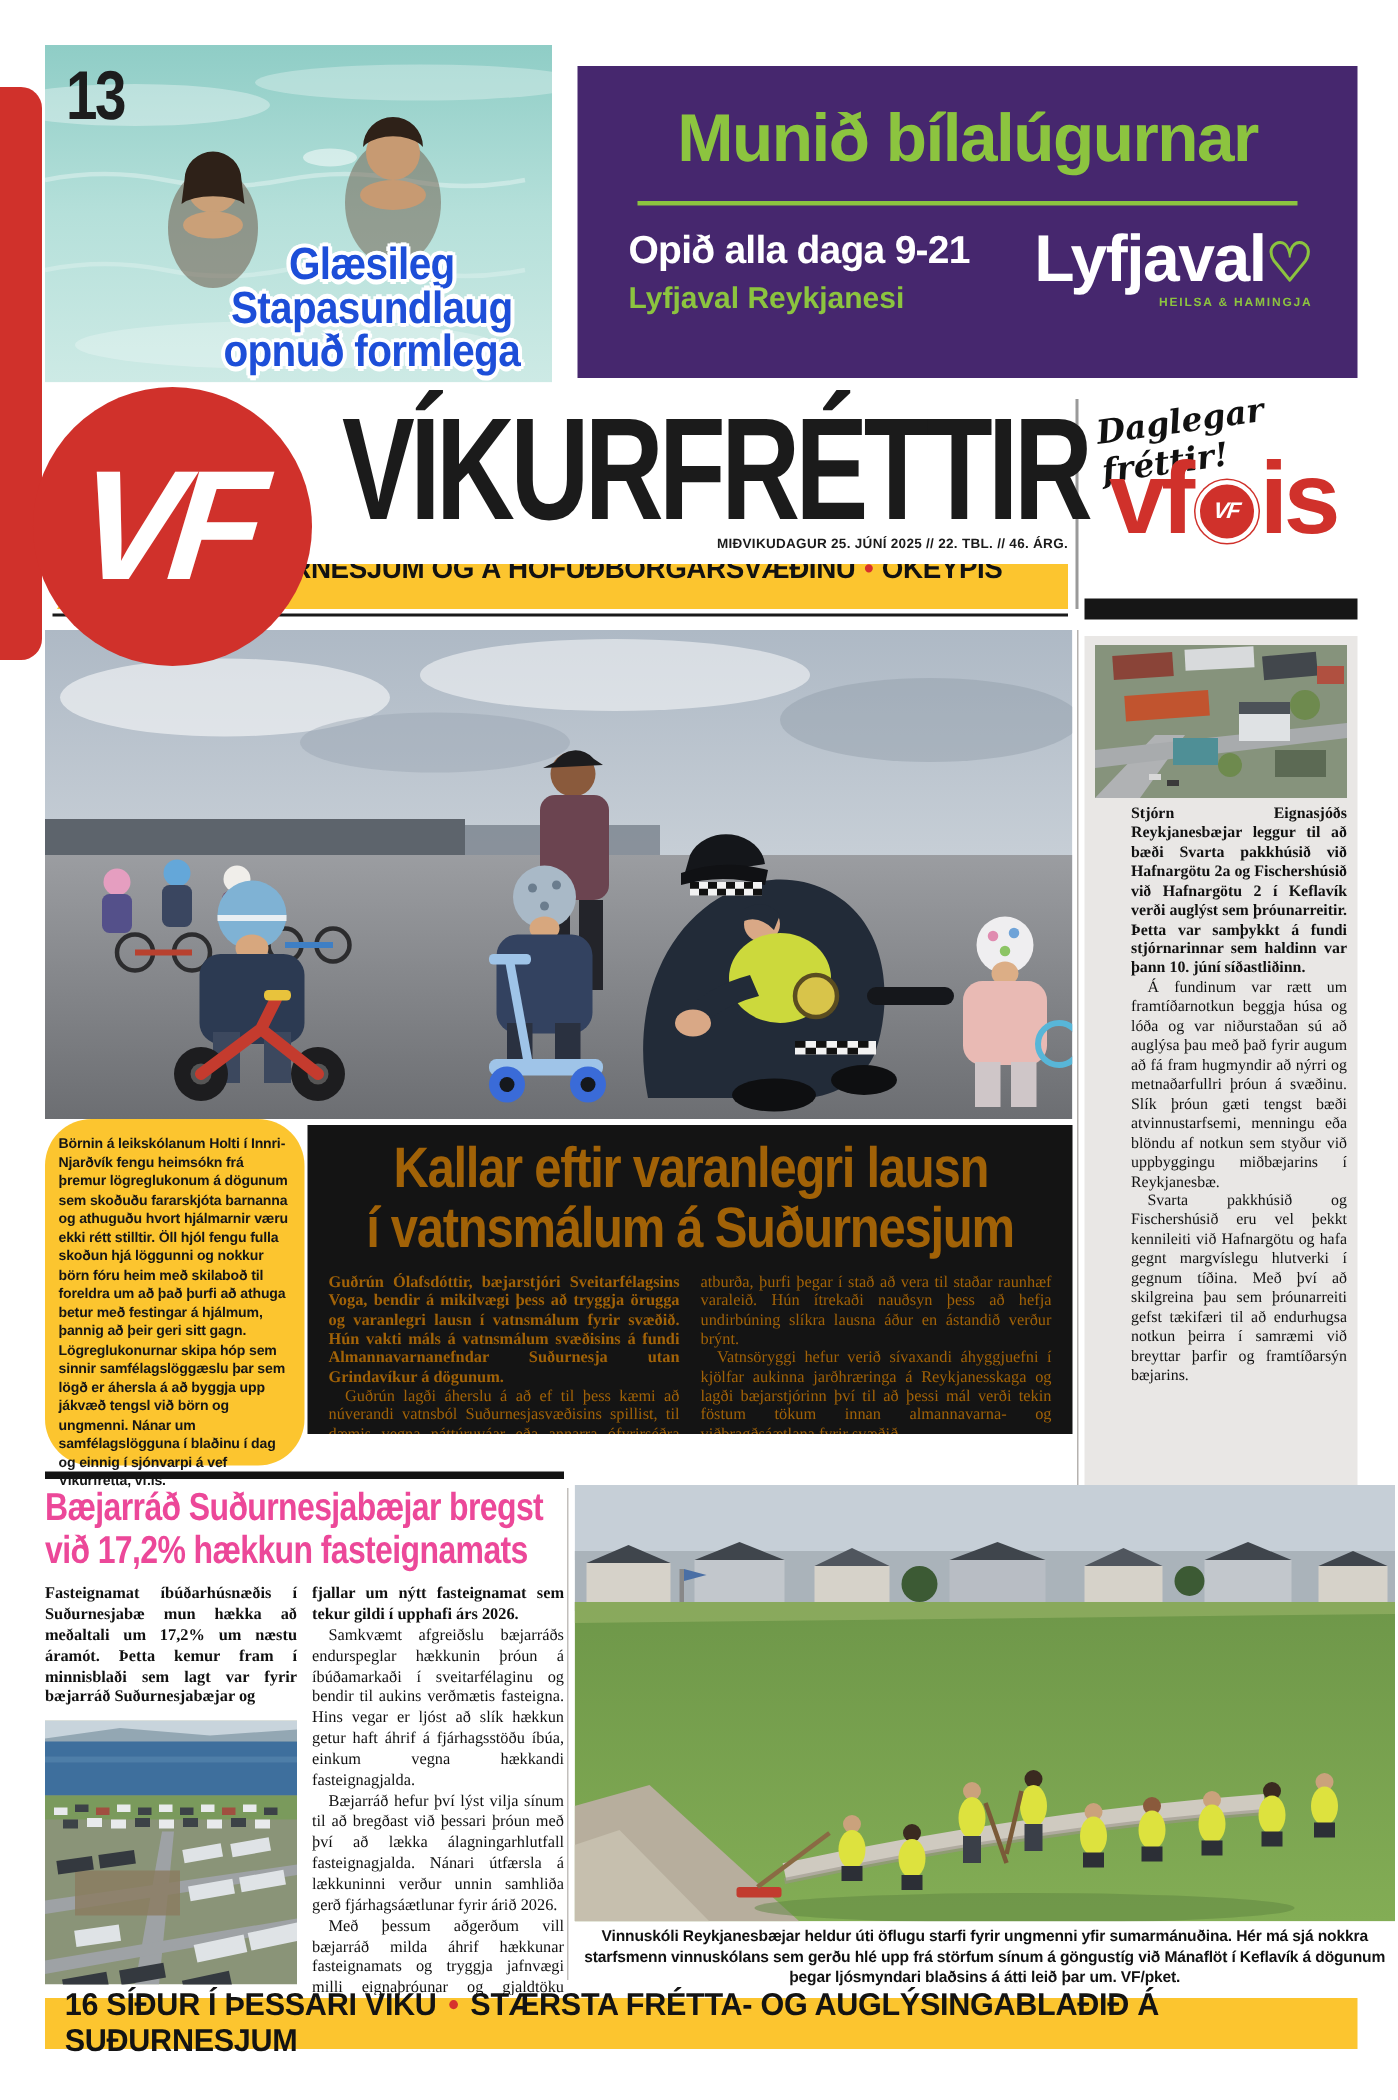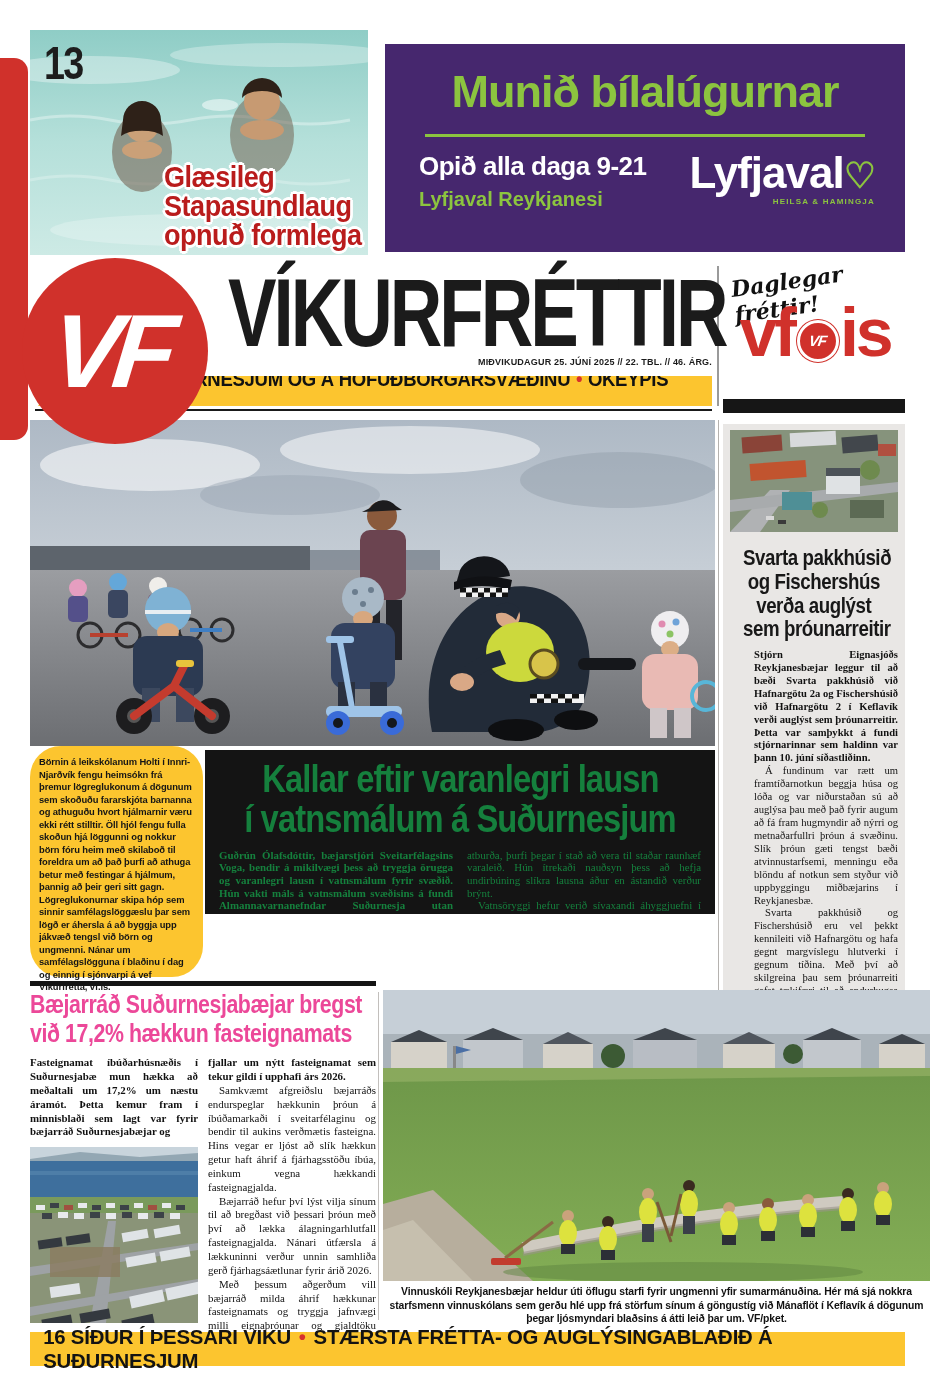--- a/index.html
+++ b/index.html
@@ -14,21 +14,21 @@
   .vf-circle{left:22px;top:258px;width:186px;height:186px;border-radius:50%;background:#d0312b;
              display:flex;align-items:center;justify-content:center;z-index:6;}
   .vf-circle span{color:#fff;font-weight:bold;font-size:104px;font-style:italic;
                   transform:skewX(-6deg);letter-spacing:-8px;padding-right:10px;}
 
   
   .teaser{left:30px;top:30px;width:338px;height:225px;overflow:hidden;}
   .teaser svg{position:absolute;left:0;top:0;}
   .page-num{position:absolute;left:14px;top:6px;color:#1d1d1d;font-weight:bold;font-size:46px;
             letter-spacing:-2px;transform:scaleX(.82);transform-origin:left top;}
-  .teaser-head{position:absolute;right:6px;bottom:6px;text-align:left;color:#b91c1c;
+  .teaser-head{position:absolute;right:21px;bottom:6px;text-align:center;color:#1d4ed8;
                font-weight:bold;font-size:30px;line-height:.97;letter-spacing:-.5px;
                text-shadow:-2px -2px 0 #fff,2px -2px 0 #fff,-2px 2px 0 #fff,2px 2px 0 #fff,0 3px 0 #fff,3px 0 0 #fff,-3px 0 0 #fff,0 -3px 0 #fff;}
   .teaser-head div{transform:scaleX(.9);transform-origin:right center;}
 
   
   .ad{left:385px;top:44px;width:520px;height:208px;background:#46276e;color:#fff;}
   .ad-head{text-align:center;margin-top:22px;font-weight:bold;font-size:45px;color:#8cc43f;letter-spacing:-1px;}
   .ad-rule{width:440px;height:3px;background:#8cc43f;margin:16px auto 0 auto;}
   .ad-bottom{display:flex;justify-content:space-between;padding:14px 30px 0 34px;align-items:flex-start;}
   .ad-open{font-weight:bold;font-size:26px;letter-spacing:-.5px;}
@@ -63,21 +63,21 @@
   
   .main-photo{left:30px;top:420px;width:685px;height:326px;overflow:hidden;}
   .div-v2{left:718px;top:420px;width:1px;height:590px;background:#b5b2af;}
 
   
   .note{left:30px;top:746px;width:173px;height:231px;background:#fcc52f;box-sizing:border-box;
         padding:10px 9px;color:#151515;font-weight:bold;font-size:9.4px;line-height:1.33;letter-spacing:-.1px;border-radius:31px;}
   .rule-b{left:30px;top:981px;width:346px;height:5px;background:#141414;}
 
   
-  .panel{left:205px;top:750px;width:510px;height:164px;background:#141414;color:#15803d;box-sizing:border-box;overflow:hidden;}
+  .panel{left:205px;top:750px;width:510px;height:206px;background:#141414;color:#a16207;box-sizing:border-box;overflow:hidden;}
   .panel-head{text-align:center;margin-top:10px;font-weight:bold;font-size:38px;line-height:1.05;letter-spacing:-1px;}
   .panel-head .cond-c{transform:scaleX(.86);}
   .panel-body{columns:2;column-gap:14px;padding:9px 14px 0 14px;font-family:"Liberation Serif",serif;
               font-size:10.9px;line-height:1.16;text-align:justify;}
   .panel-body p{margin:0;}
   .panel-body p.ind{text-indent:11px;}
   .panel-body p.lead{font-weight:bold;}
 
   
   .sidebar{left:723px;top:424px;width:182px;height:588px;background:#e9e7e5;box-sizing:border-box;padding:6px 7px;}
@@ -344,30 +344,24 @@
       <rect x="20" y="32" width="56" height="17" fill="#c1542f" transform="rotate(-4 48 40)"></rect>
       <rect x="96" y="42" width="34" height="22" fill="#dfe2e4"></rect>
       <rect x="96" y="38" width="34" height="8" fill="#4c5258"></rect>
       <rect x="52" y="62" width="30" height="18" fill="#4f8f96"></rect>
       <rect x="120" y="70" width="34" height="18" fill="#5c6a54"></rect>
       <circle cx="140" cy="40" r="10" fill="#6e8a4e"></circle>
       <circle cx="90" cy="80" r="8" fill="#6e8a4e"></circle>
       <rect x="36" y="86" width="8" height="4" fill="#d8d8d8"></rect>
       <rect x="48" y="90" width="8" height="4" fill="#3a3a3a"></rect>
     </svg>
-    <div class="sb-head">
-      <div><span class="cond-c">Svarta pakkhúsið</span></div>
-      <div><span class="cond-c">og Fischershús</span></div>
-      <div><span class="cond-c">verða auglýst</span></div>
-      <div><span class="cond-c">sem þróunarreitir</span></div>
-    </div>
     <div class="sb-body">
       <p class="lead">Stjórn Eignasjóðs Reykjanesbæjar leggur til að bæði Svarta pakkhúsið við Hafnargötu 2a og Fischershúsið við Hafnargötu 2 í Keflavík verði auglýst sem þróunarreitir. Þetta var samþykkt á fundi stjórnarinnar sem haldinn var þann 10. júní síðastliðinn.</p>
       <p class="ind">Á fundinum var rætt um framtíðarnotkun beggja húsa og lóða og var niðurstaðan sú að auglýsa þau með það fyrir augum að fá fram hugmyndir að nýrri og metnaðarfullri þróun á svæðinu. Slík þróun gæti tengst bæði atvinnustarfsemi, menningu eða blöndu af notkun sem styður við uppbyggingu miðbæjarins í Reykjanesbæ.</p>
-      <p class="ind">Svarta pakkhúsið og Fischershúsið eru vel þekkt kennileiti við Hafnargötu og hafa gegnt margvíslegu hlutverki í gegnum tíðina. Með því að skilgreina þau sem þróunarreiti gefst tækifæri til að endurhugsa unnin þeirra í samræmi við breyttar þarfir og framtíðarsýn bæjarins.</p>
+      <p class="ind">Svarta pakkhúsið og Fischershúsið eru vel þekkt kennileiti við Hafnargötu og hafa gegnt margvíslegu hlutverki í gegnum tíðina. Með því að skilgreina þau sem þróunarreiti gefst tækifæri til að endurhugsa notkun þeirra í samræmi við breyttar þarfir og framtíðarsýn bæjarins.</p>
     </div>
   </div>
 
   <div class="abs prop">
     <div class="prop-head">
       <div><span class="cond">Bæjarráð Suðurnesjabæjar bregst</span></div>
       <div><span class="cond">við 17,2% hækkun fasteignamats</span></div>
     </div>
     <div class="prop-cols">
       <div class="prop-col">

